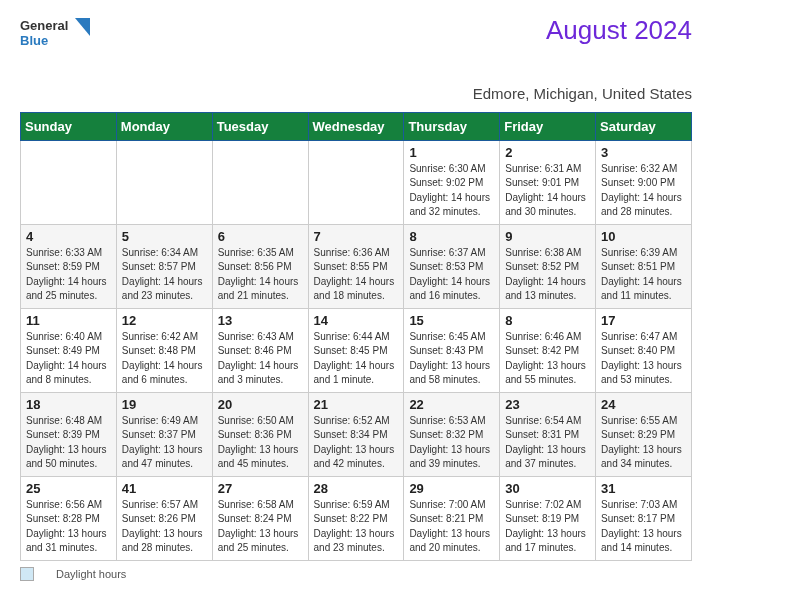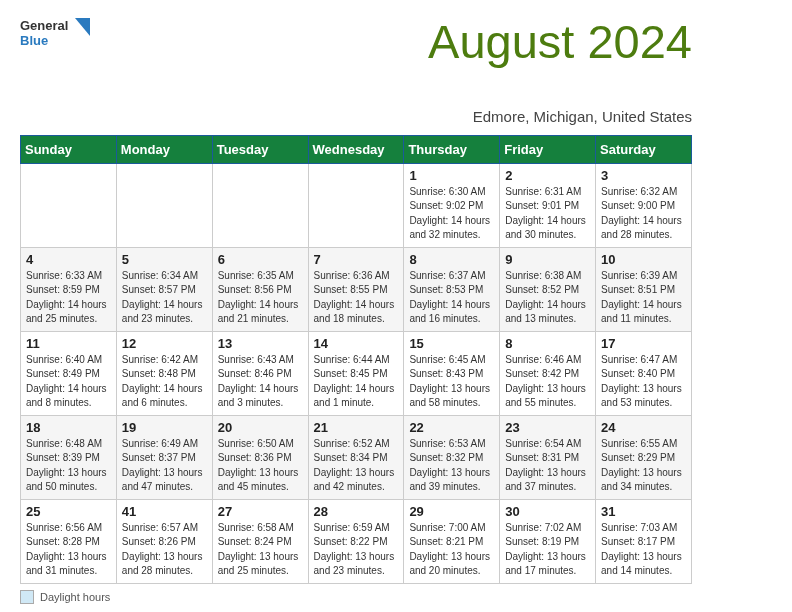--- a/index.html
+++ b/index.html
@@ -22,23 +22,23 @@
     }
     .logo {
       display: flex;
       align-items: center;
       gap: 4px;
     }
     .title-block {
       text-align: right;
     }
     .main-title {
-      font-size: 47px;
+      font-size: 26px;
       font-weight: normal;
-      color: #4d7c0f;
+      color: #6d28d9;
       line-height: 1.1;
     }
     .subtitle {
       font-size: 15px;
       color: #444;
       margin-top: 40px;
     }
     .calendar {
       width: 100%;
       border-collapse: collapse;
@@ -83,21 +83,21 @@
     }
     .empty-cell {
       background: #fff !important;
     }
     .footer-note {
       margin-top: 6px;
       font-size: 11px;
       color: #555;
       display: flex;
       align-items: center;
-      gap: 6px;
+      gap: 22px;
     }
     .footer-box {
       width: 14px;
       height: 14px;
       background: #d0e8f5;
       border: 1px solid #aaa;
       display: inline-block;
     }
   </style>
 </head>

